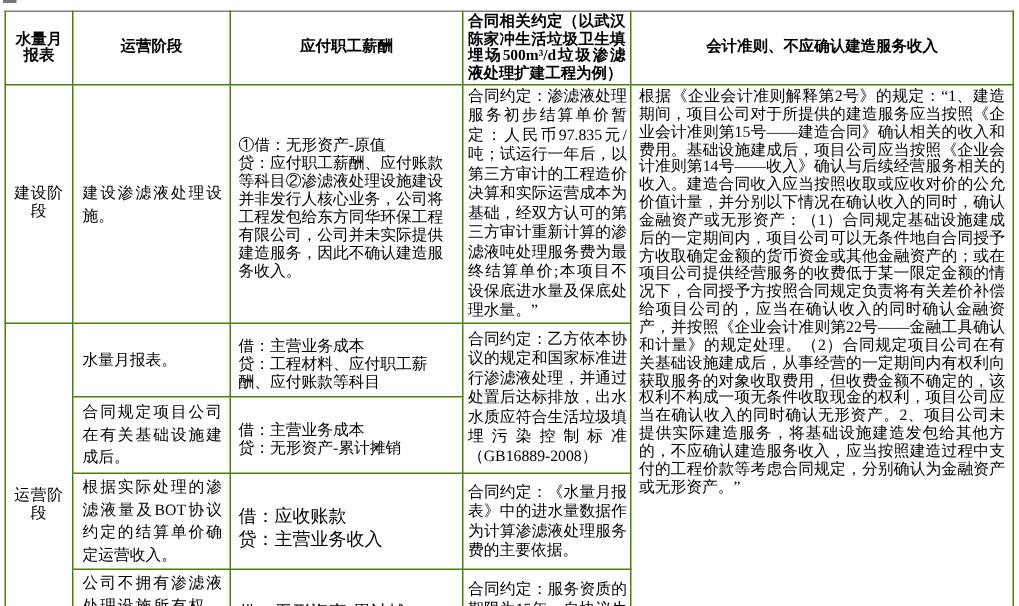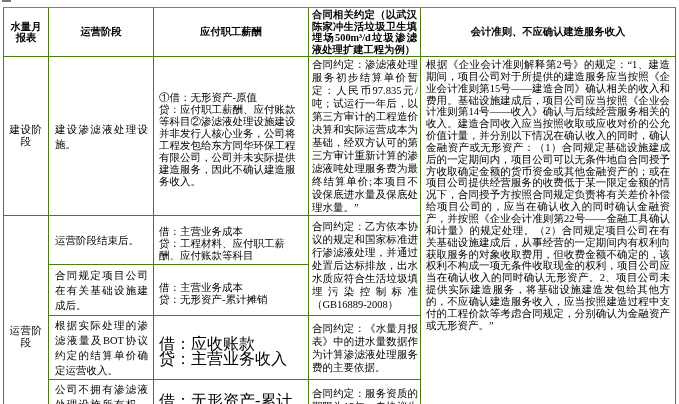--- a/index.html
+++ b/index.html
@@ -60,21 +60,21 @@
     line-height: 15px;
     padding: 2px 5px 1px 6px;
   }
   td.c-acct {
     white-space: pre-line;
     text-align: left;
     line-height: 12px;
     padding: 10px 6px 2px 5px;
   }
   td.c-acct-big {
-    font-size: 16px;
+    font-size: 12px;
     line-height: 14.5px;
   }
   td.c-contract {
     text-align: justify;
     text-align-last: left;
     line-height: 13px;
     padding: 1px 2px 1px 3px;
   }
   td.c-standard {
     text-align: justify;
@@ -116,21 +116,21 @@
     <tr class="r-1">
       <td class="c-node">建设阶段</td>
       <td class="c-matter">建设渗滤液处理设施。</td>
       <td class="c-acct">①借：无形资产-原值
 贷：应付职工薪酬、应付账款等科目②渗滤液处理设施建设并非发行人核心业务，公司将工程发包给东方同华环保工程有限公司，公司并未实际提供建造服务，因此不确认建造服务收入。</td>
       <td class="c-contract">合同约定：渗滤液处理服务初步结算单价暂定：人民币97.835元/吨；试运行一年后，以第三方审计的工程造价决算和实际运营成本为基础，经双方认可的第三方审计重新计算的渗滤液吨处理服务费为最终结算单价;本项目不设保底进水量及保底处理水量。”</td>
       <td class="c-standard" rowspan="5">根据《企业会计准则解释第2号》的规定：“1、建造期间，项目公司对于所提供的建造服务应当按照《企业会计准则第15号——建造合同》确认相关的收入和费用。基础设施建成后，项目公司应当按照《企业会计准则第14号——收入》确认与后续经营服务相关的收入。建造合同收入应当按照收取或应收对价的公允价值计量，并分别以下情况在确认收入的同时，确认金融资产或无形资产：（1）合同规定基础设施建成后的一定期间内，项目公司可以无条件地自合同授予方收取确定金额的货币资金或其他金融资产的；或在项目公司提供经营服务的收费低于某一限定金额的情况下，合同授予方按照合同规定负责将有关差价补偿给项目公司的，应当在确认收入的同时确认金融资产，并按照《企业会计准则第22号——金融工具确认和计量》的规定处理。（2）合同规定项目公司在有关基础设施建成后，从事经营的一定期间内有权利向获取服务的对象收取费用，但收费金额不确定的，该权利不构成一项无条件收取现金的权利，项目公司应当在确认收入的同时确认无形资产。2、项目公司未提供实际建造服务，将基础设施建造发包给其他方的，不应确认建造服务收入，应当按照建造过程中支付的工程价款等考虑合同规定，分别确认为金融资产或无形资产。”</td>
     </tr>
     <tr class="r-2">
       <td class="c-node" rowspan="4">运营阶段</td>
-      <td class="c-matter">运营阶段结束后。</td>
+      <td class="c-matter">水量月报表。</td>
       <td class="c-acct">借：主营业务成本
 贷：工程材料、应付职工薪酬、应付账款等科目</td>
       <td class="c-contract" rowspan="2">合同约定：乙方依本协议的规定和国家标准进行渗滤液处理，并通过处置后达标排放，出水水质应符合生活垃圾填埋污染控制标准（GB16889-2008）</td>
     </tr>
     <tr class="r-3">
       <td class="c-matter">合同规定项目公司在有关基础设施建成后。</td>
       <td class="c-acct">借：主营业务成本
 贷：无形资产-累计摊销</td>
     </tr>
     <tr class="r-4">

